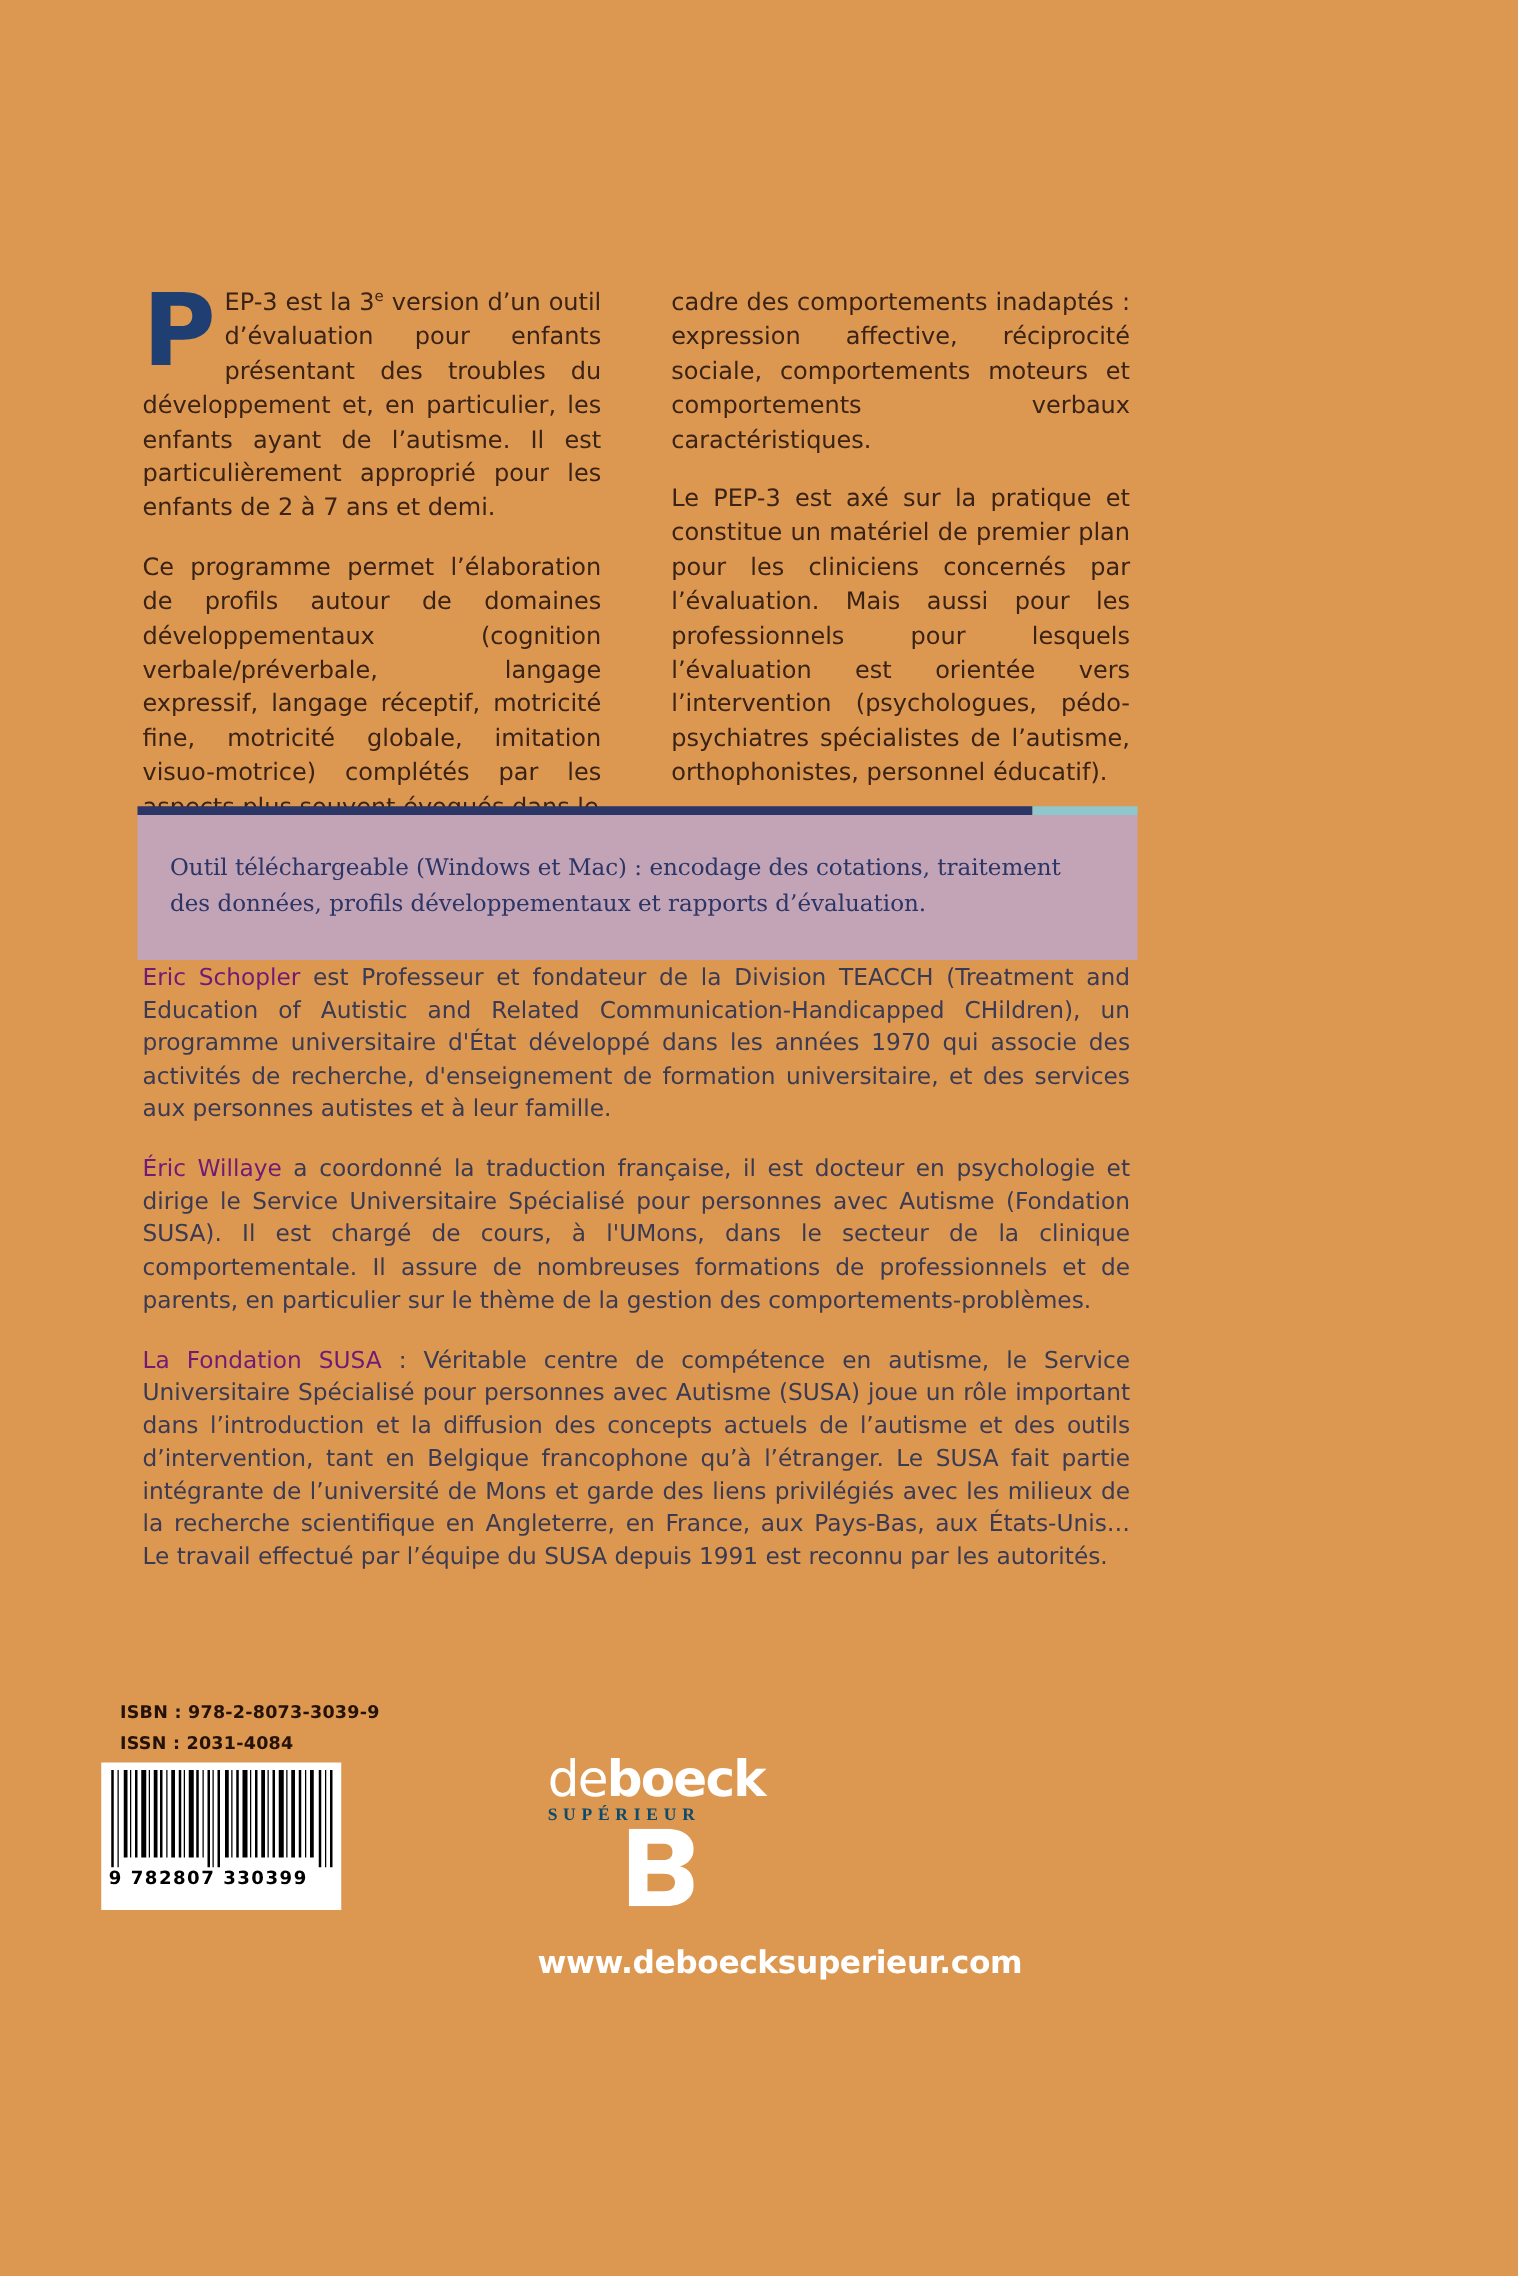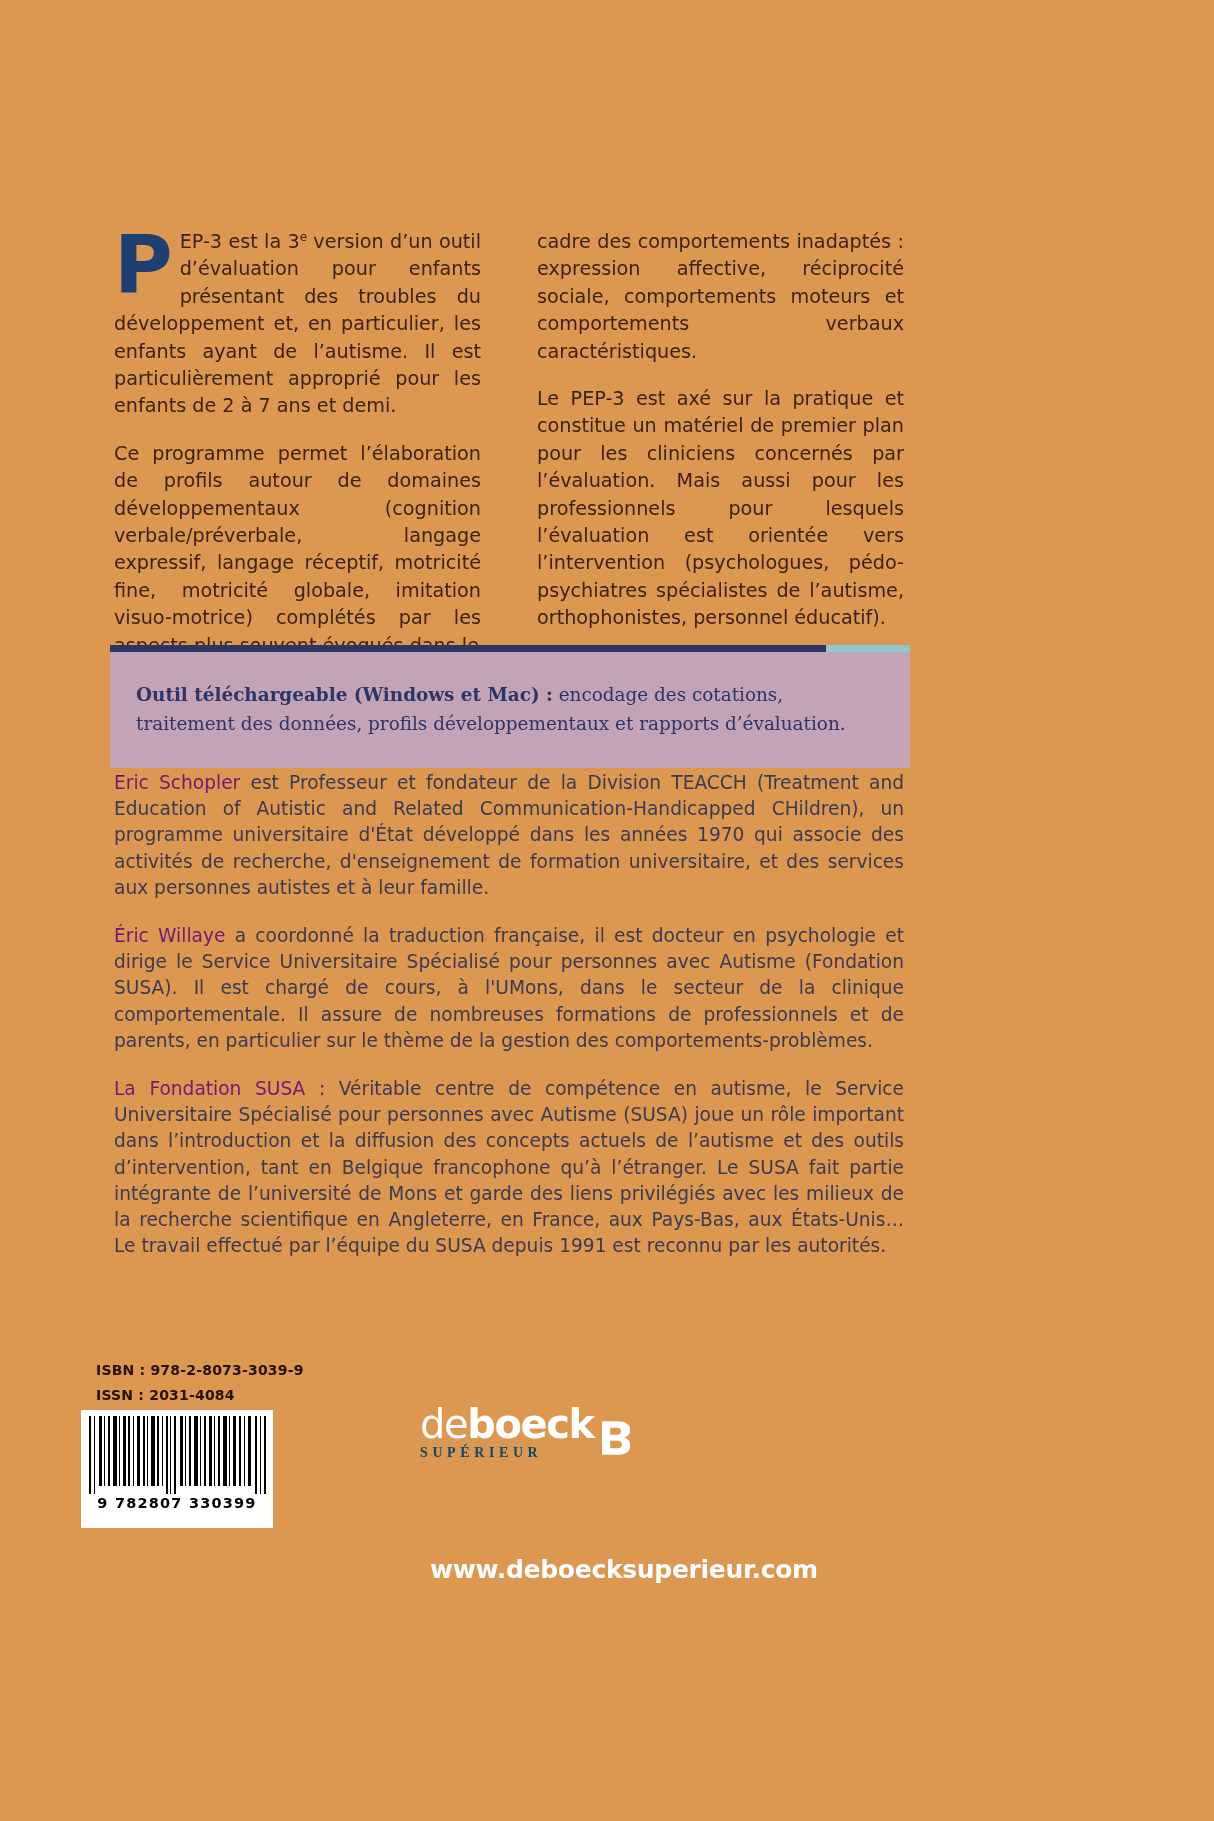--- a/index.html
+++ b/index.html
@@ -109,21 +109,21 @@
     min-height: 92px;
   }
   .highlight-box .htext {
     color: #2b3566;
     font-family: "DejaVu Serif", serif;
     font-size: 18.4px;
     line-height: 29px;
     text-align: left;
   }
   .highlight-box .hbold {
-    font-weight: bold;
+    font-weight: normal;
     text-align: center;
   }
 
   
   .bios {
     position: absolute;
     left: 114px;
     top: 770px;
     width: 790px;
     color: #3a3a52;
@@ -160,38 +160,39 @@
     background: #ffffff;
     padding: 6px 6px 2px 6px;
     box-sizing: border-box;
   }
   .barcode .bars {
     height: 78px;
     width: 100%;
     display: block;
   }
   .barcode .bcnum {
-    text-align: center;
+    text-align: left;
     font-family: "DejaVu Sans", sans-serif;
     font-size: 14.5px;
     font-weight: bold;
     color: #000;
     letter-spacing: 1.2px;
     margin-top: 1px;
   }
 
   .logo {
     position: absolute;
     left: 420px;
     top: 1405px;
     width: 210px;
   }
   .logo .logo-row {
     display: flex;
-    align-items: flex-start;
+    align-items: center;
+    flex-direction: column;
   }
   .logo .logo-words {
     display: block;
   }
   .logo .deboeck {
     font-family: "DejaVu Sans", sans-serif;
     font-size: 40px;
     line-height: 38px;
     color: #ffffff;
     letter-spacing: -1.4px;

